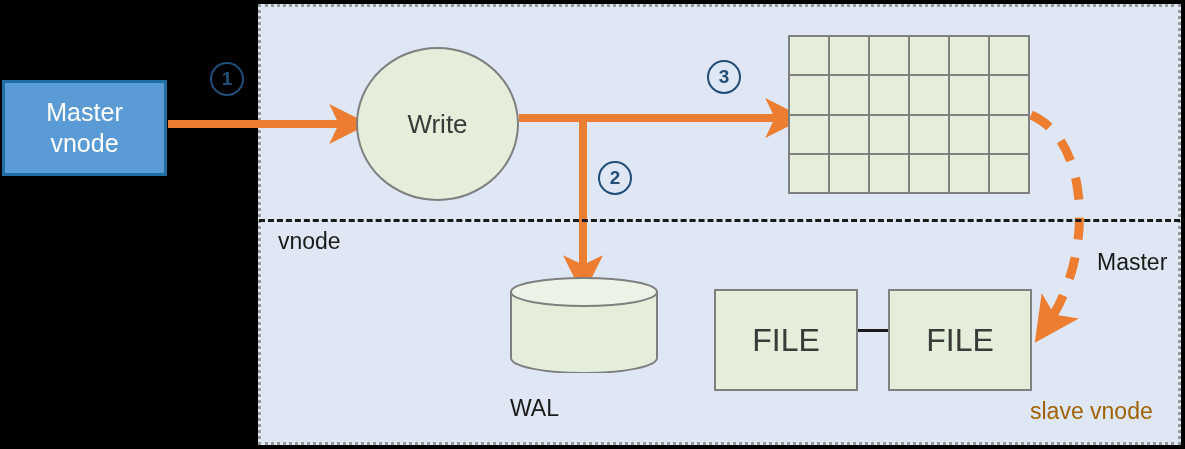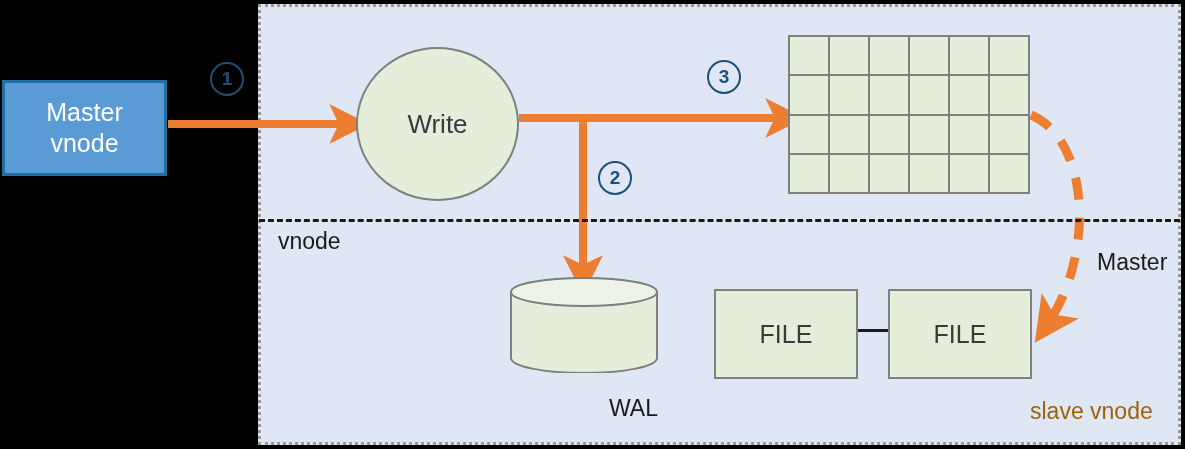--- a/index.html
+++ b/index.html
@@ -91,38 +91,38 @@
     left: 510px;
     top: 277px;
     width: 148px;
     height: 96px;
   }
   #wal-label {
     position: absolute;
     left: 510px;
     top: 395px;
     width: 148px;
-    text-align: right;
+    text-align: left;
     font-size: 23px;
     color: #1A1A1A;
   }
 
   
   .file-box {
     position: absolute;
     top: 289px;
     width: 144px;
-    height: 90px;
+    height: 102px;
     background: #E4EEDA;
     border: 2px solid #808080;
     box-sizing: border-box;
     display: flex;
     align-items: center;
     justify-content: center;
-    font-size: 25px;
+    font-size: 32px;
     color: #3A3A3A;
   }
   #file-box-1 { left: 714px; }
   #file-box-2 { left: 888px; }
   #file-link {
     position: absolute;
     left: 858px;
     top: 329px;
     width: 30px;
     height: 3px;

